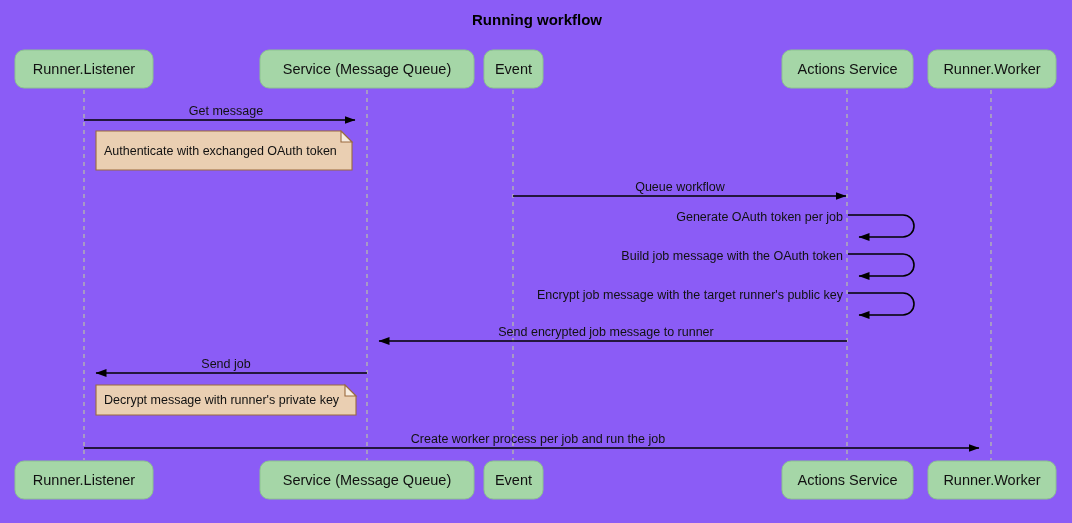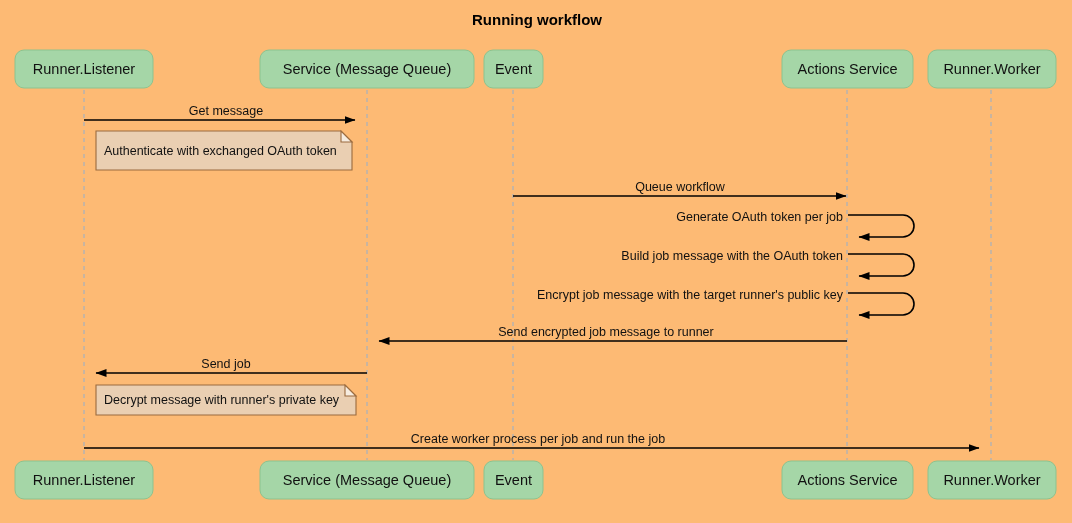--- a/index.html
+++ b/index.html
@@ -9,21 +9,21 @@
     background: #ffffff;
   }
   body {
     font-family: "Liberation Sans", sans-serif;
     color: #000000;
   }
   #diagram-root {
     position: relative;
     width: 1072px;
     height: 523px;
-    background: #fdba74;
+    background: #8b5cf6;
     overflow: hidden;
   }
   #diagram-svg {
     position: absolute;
     top: 0;
     left: 0;
     width: 1072px;
     height: 523px;
     display: block;
   }

